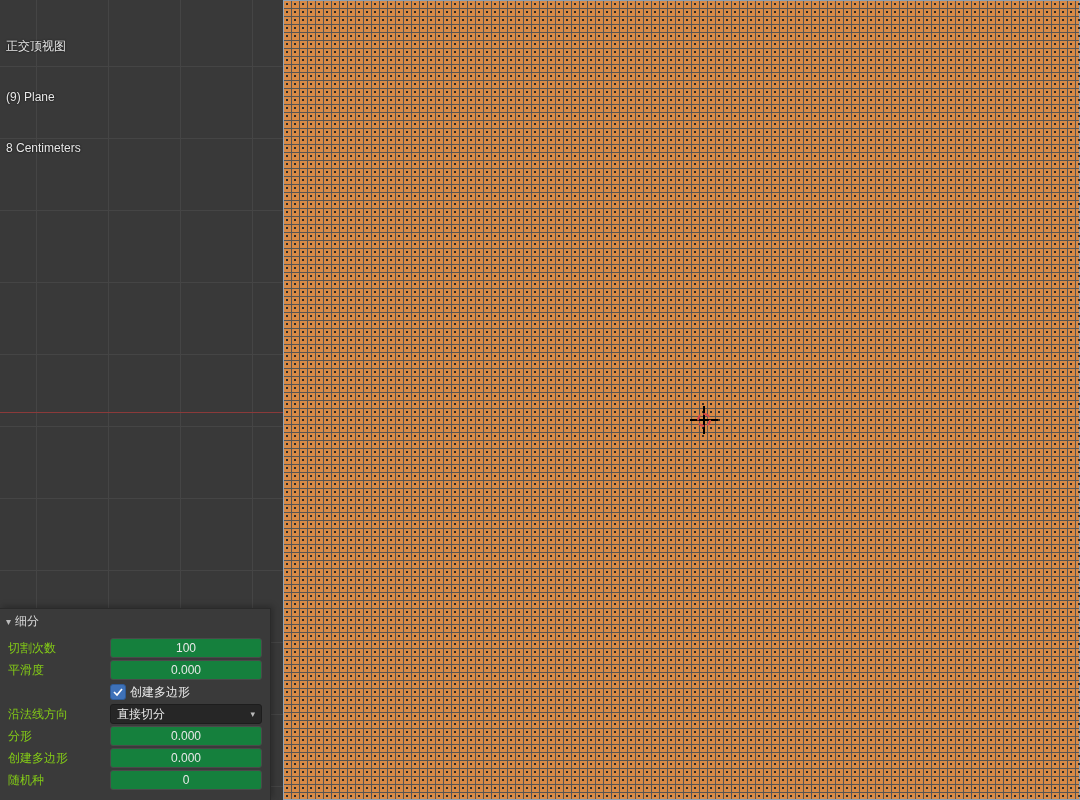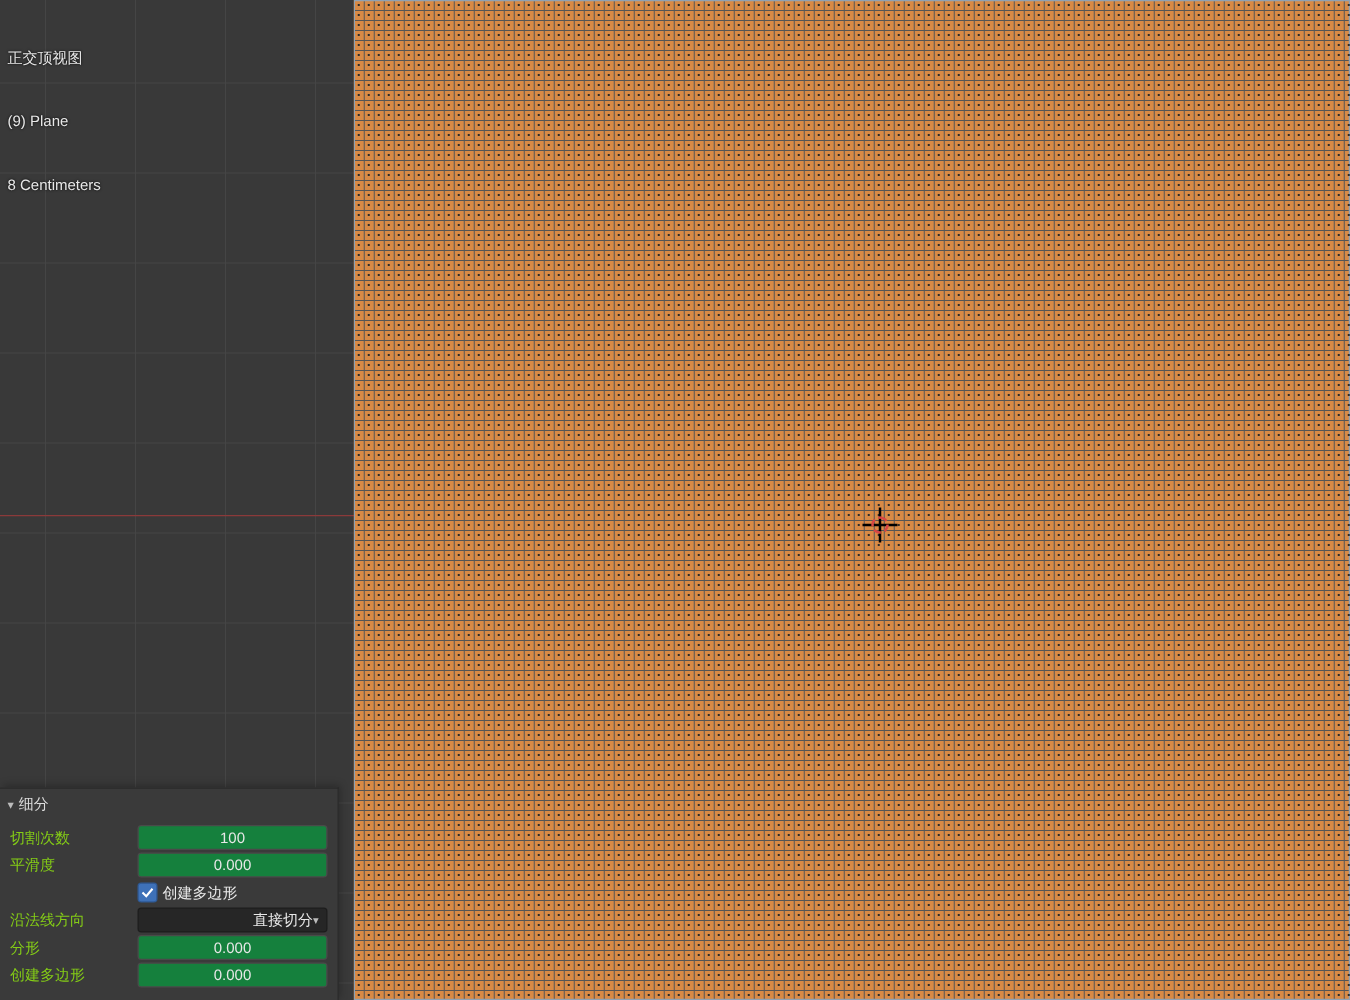--- a/index.html
+++ b/index.html
@@ -167,21 +167,21 @@
   .select {
     flex: 1;
     height: 18px;
     line-height: 18px;
     padding: 0 6px;
     background: #262626;
     border: 1px solid #1d1d1d;
     border-radius: 3px;
     color: #e8e8e8;
     display: flex;
-    justify-content: flex-end;
+    justify-content: space-between;
     align-items: center;
   }
   .select .caret { font-size: 9px; color: #bbb; }
 </style>
 </head>
 <body>
 
 <div id="viewport"></div>
 
 <div id="axis-x"></div>
@@ -240,15 +240,19 @@
     <div class="row">
       <div class="lbl">分形</div>
       <div class="field">0.000</div>
     </div>
 
     <div class="row">
       <div class="lbl">创建多边形</div>
       <div class="field">0.000</div>
     </div>
 
+    <div class="row">
+      <div class="lbl">随机种</div>
+      <div class="field">0</div>
+    </div>
 
   </div>
 </div>
 
 </body></html>

